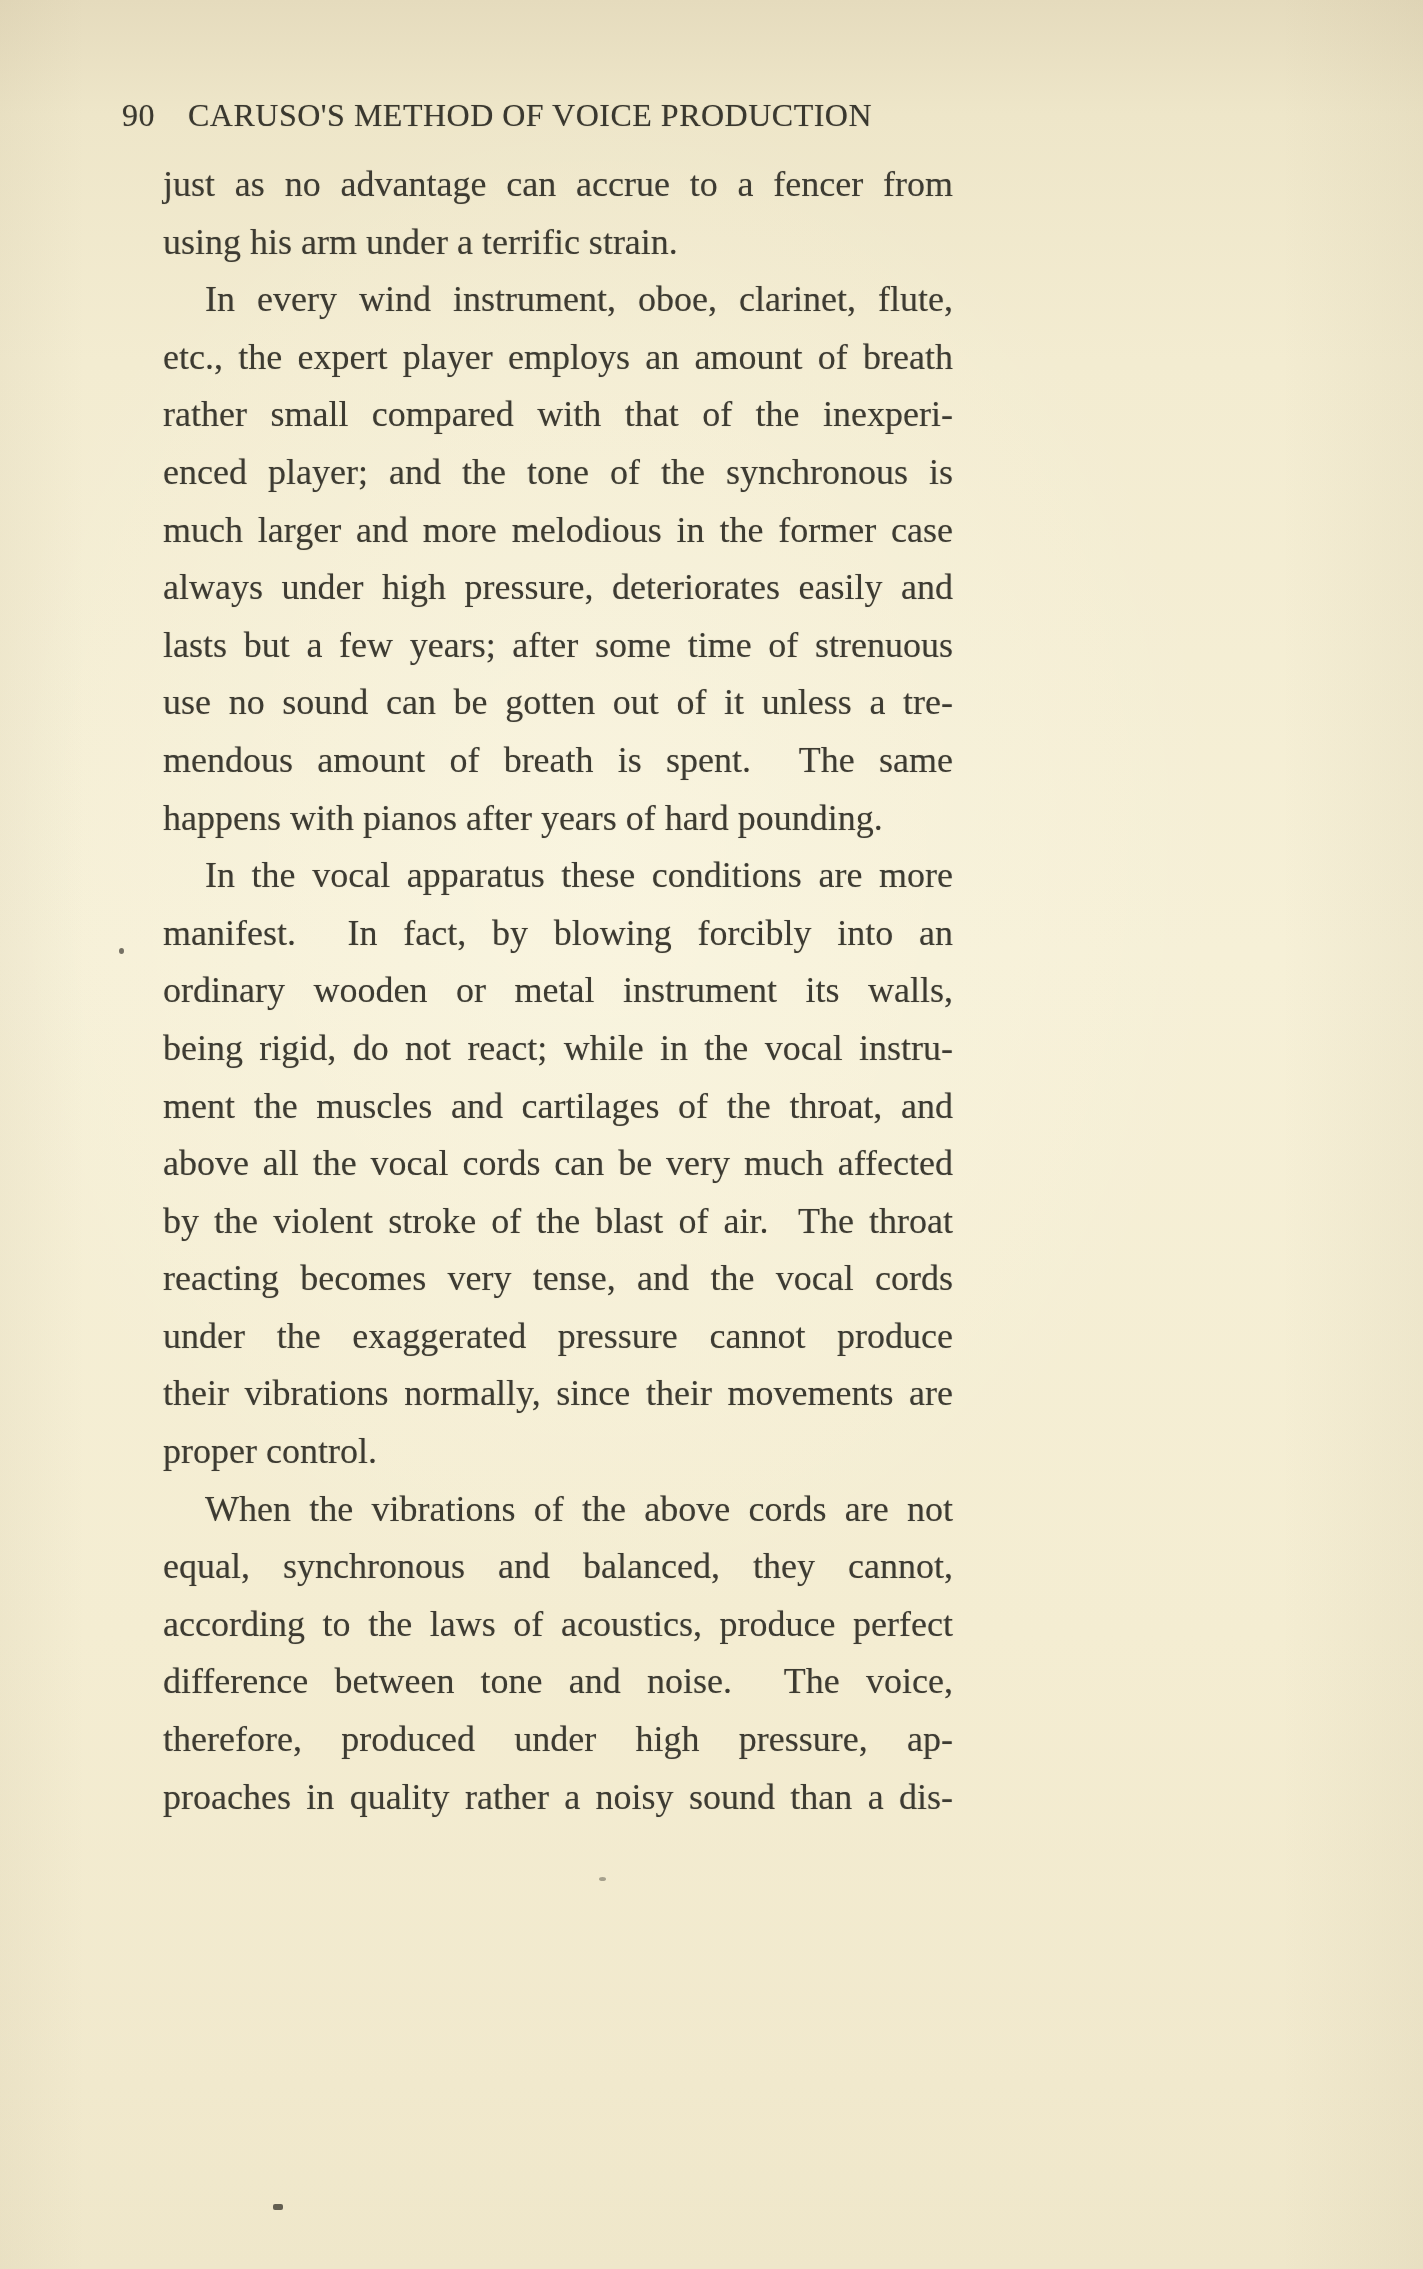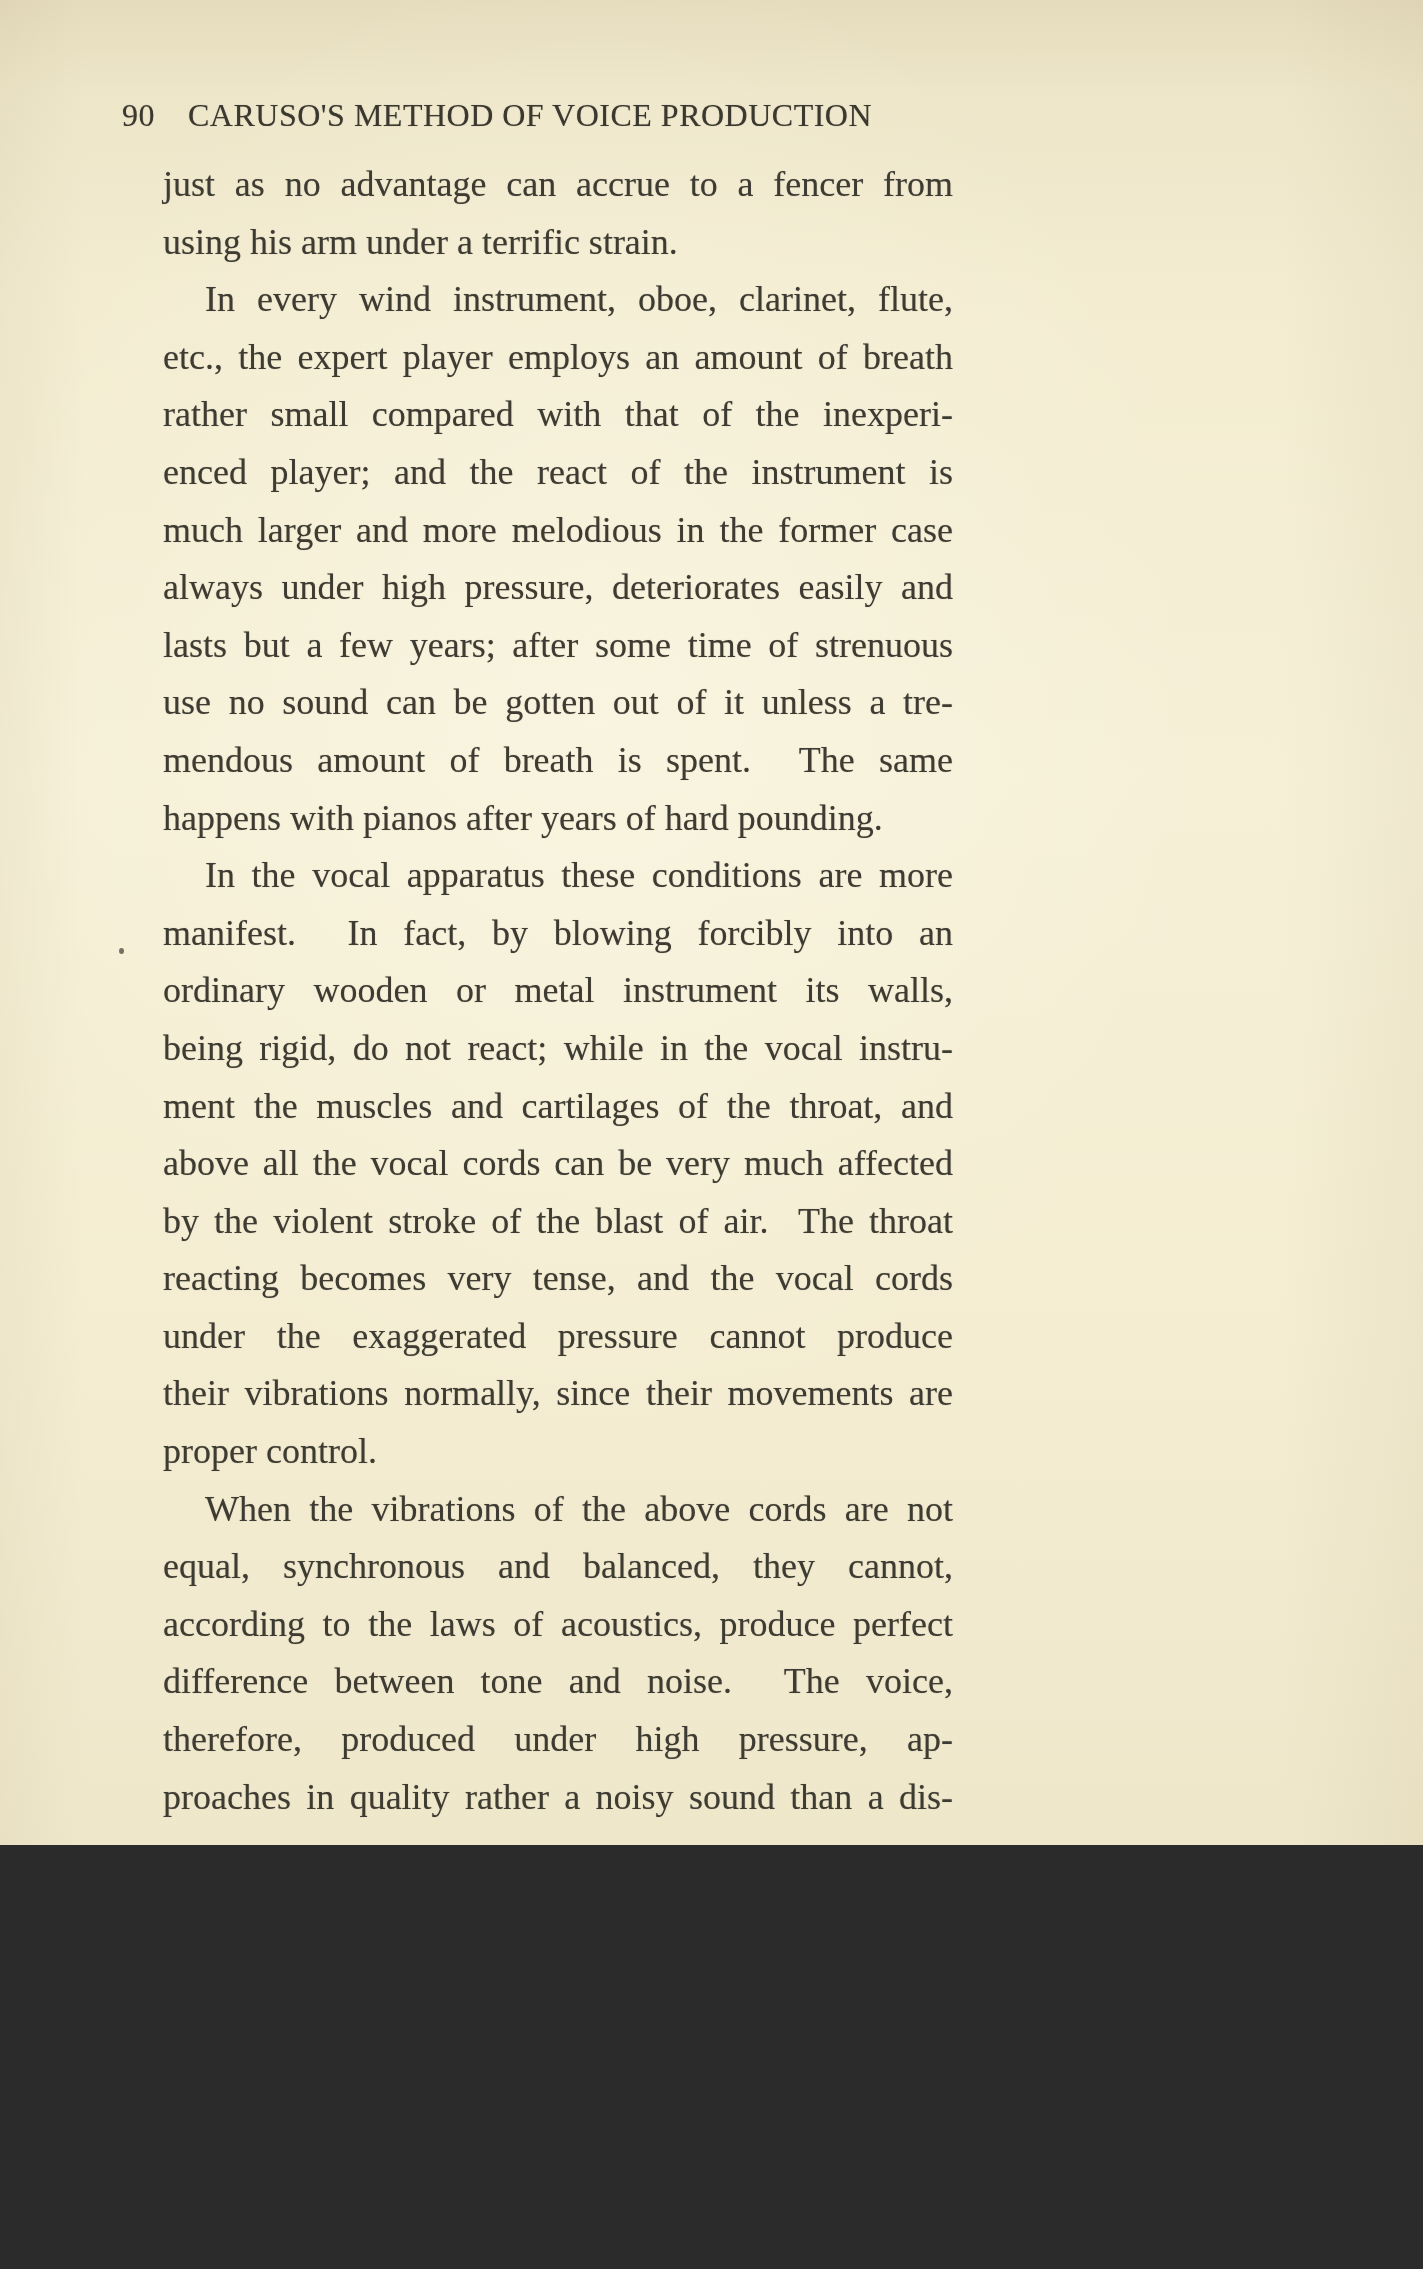--- a/index.html
+++ b/index.html
@@ -1,20 +1,20 @@
 <!DOCTYPE html>
 <html><head>
 <meta charset="utf-8">
 <style>
   html, body { margin: 0; padding: 0; background: #2b2b2b; }
 
   .page {
     position: relative;
     width: 1423px;
-    height: 1845px;
+    height: 2269px;
     margin: 0 auto;
     overflow: hidden;
     font-family: "Liberation Serif", "DejaVu Serif", serif;
     color: #3c3a31;
     background:
       linear-gradient(90deg, rgba(120,100,60,0.05) 0%, rgba(0,0,0,0) 6%, rgba(0,0,0,0) 90%, rgba(120,100,60,0.06) 100%),
       radial-gradient(ellipse 900px 1100px at 42% 38%, rgba(255,253,240,0.35), rgba(0,0,0,0) 70%),
       linear-gradient(180deg, #e5dbbd 0%, #eee6c9 5%, #f3ecd1 16%, #f6f0d7 42%, #f4edd2 72%, #f1e9cd 92%, #efe7ca 100%);
   }
 
@@ -71,21 +71,21 @@
     <span>90</span>
     <span>CARUSO'S METHOD OF VOICE PRODUCTION</span>
   </div>
 
   <div class="body-text">
       <div class="line">just as no advantage can accrue to a fencer from</div>
       <div class="line last">using his arm under a terrific strain.</div>
       <div class="line indent">In every wind instrument, oboe, clarinet, flute,</div>
       <div class="line">etc., the expert player employs an amount of breath</div>
       <div class="line">rather small compared with that of the inexperi-</div>
-      <div class="line">enced player; and the react of the instrument is</div>
+      <div class="line">enced player; and the tone of the synchronous is</div>
       <div class="line">much larger and more melodious in the former case</div>
       <div class="line">always under high pressure, deteriorates easily and</div>
       <div class="line">lasts but a few years; after some time of strenuous</div>
       <div class="line">use no sound can be gotten out of it unless a tre-</div>
       <div class="line">mendous amount of breath is spent.  The same</div>
       <div class="line last">happens with pianos after years of hard pounding.</div>
       <div class="line indent">In the vocal apparatus these conditions are more</div>
       <div class="line">manifest.  In fact, by blowing forcibly into an</div>
       <div class="line">ordinary wooden or metal instrument its walls,</div>
       <div class="line">being rigid, do not react; while in the vocal instru-</div>

